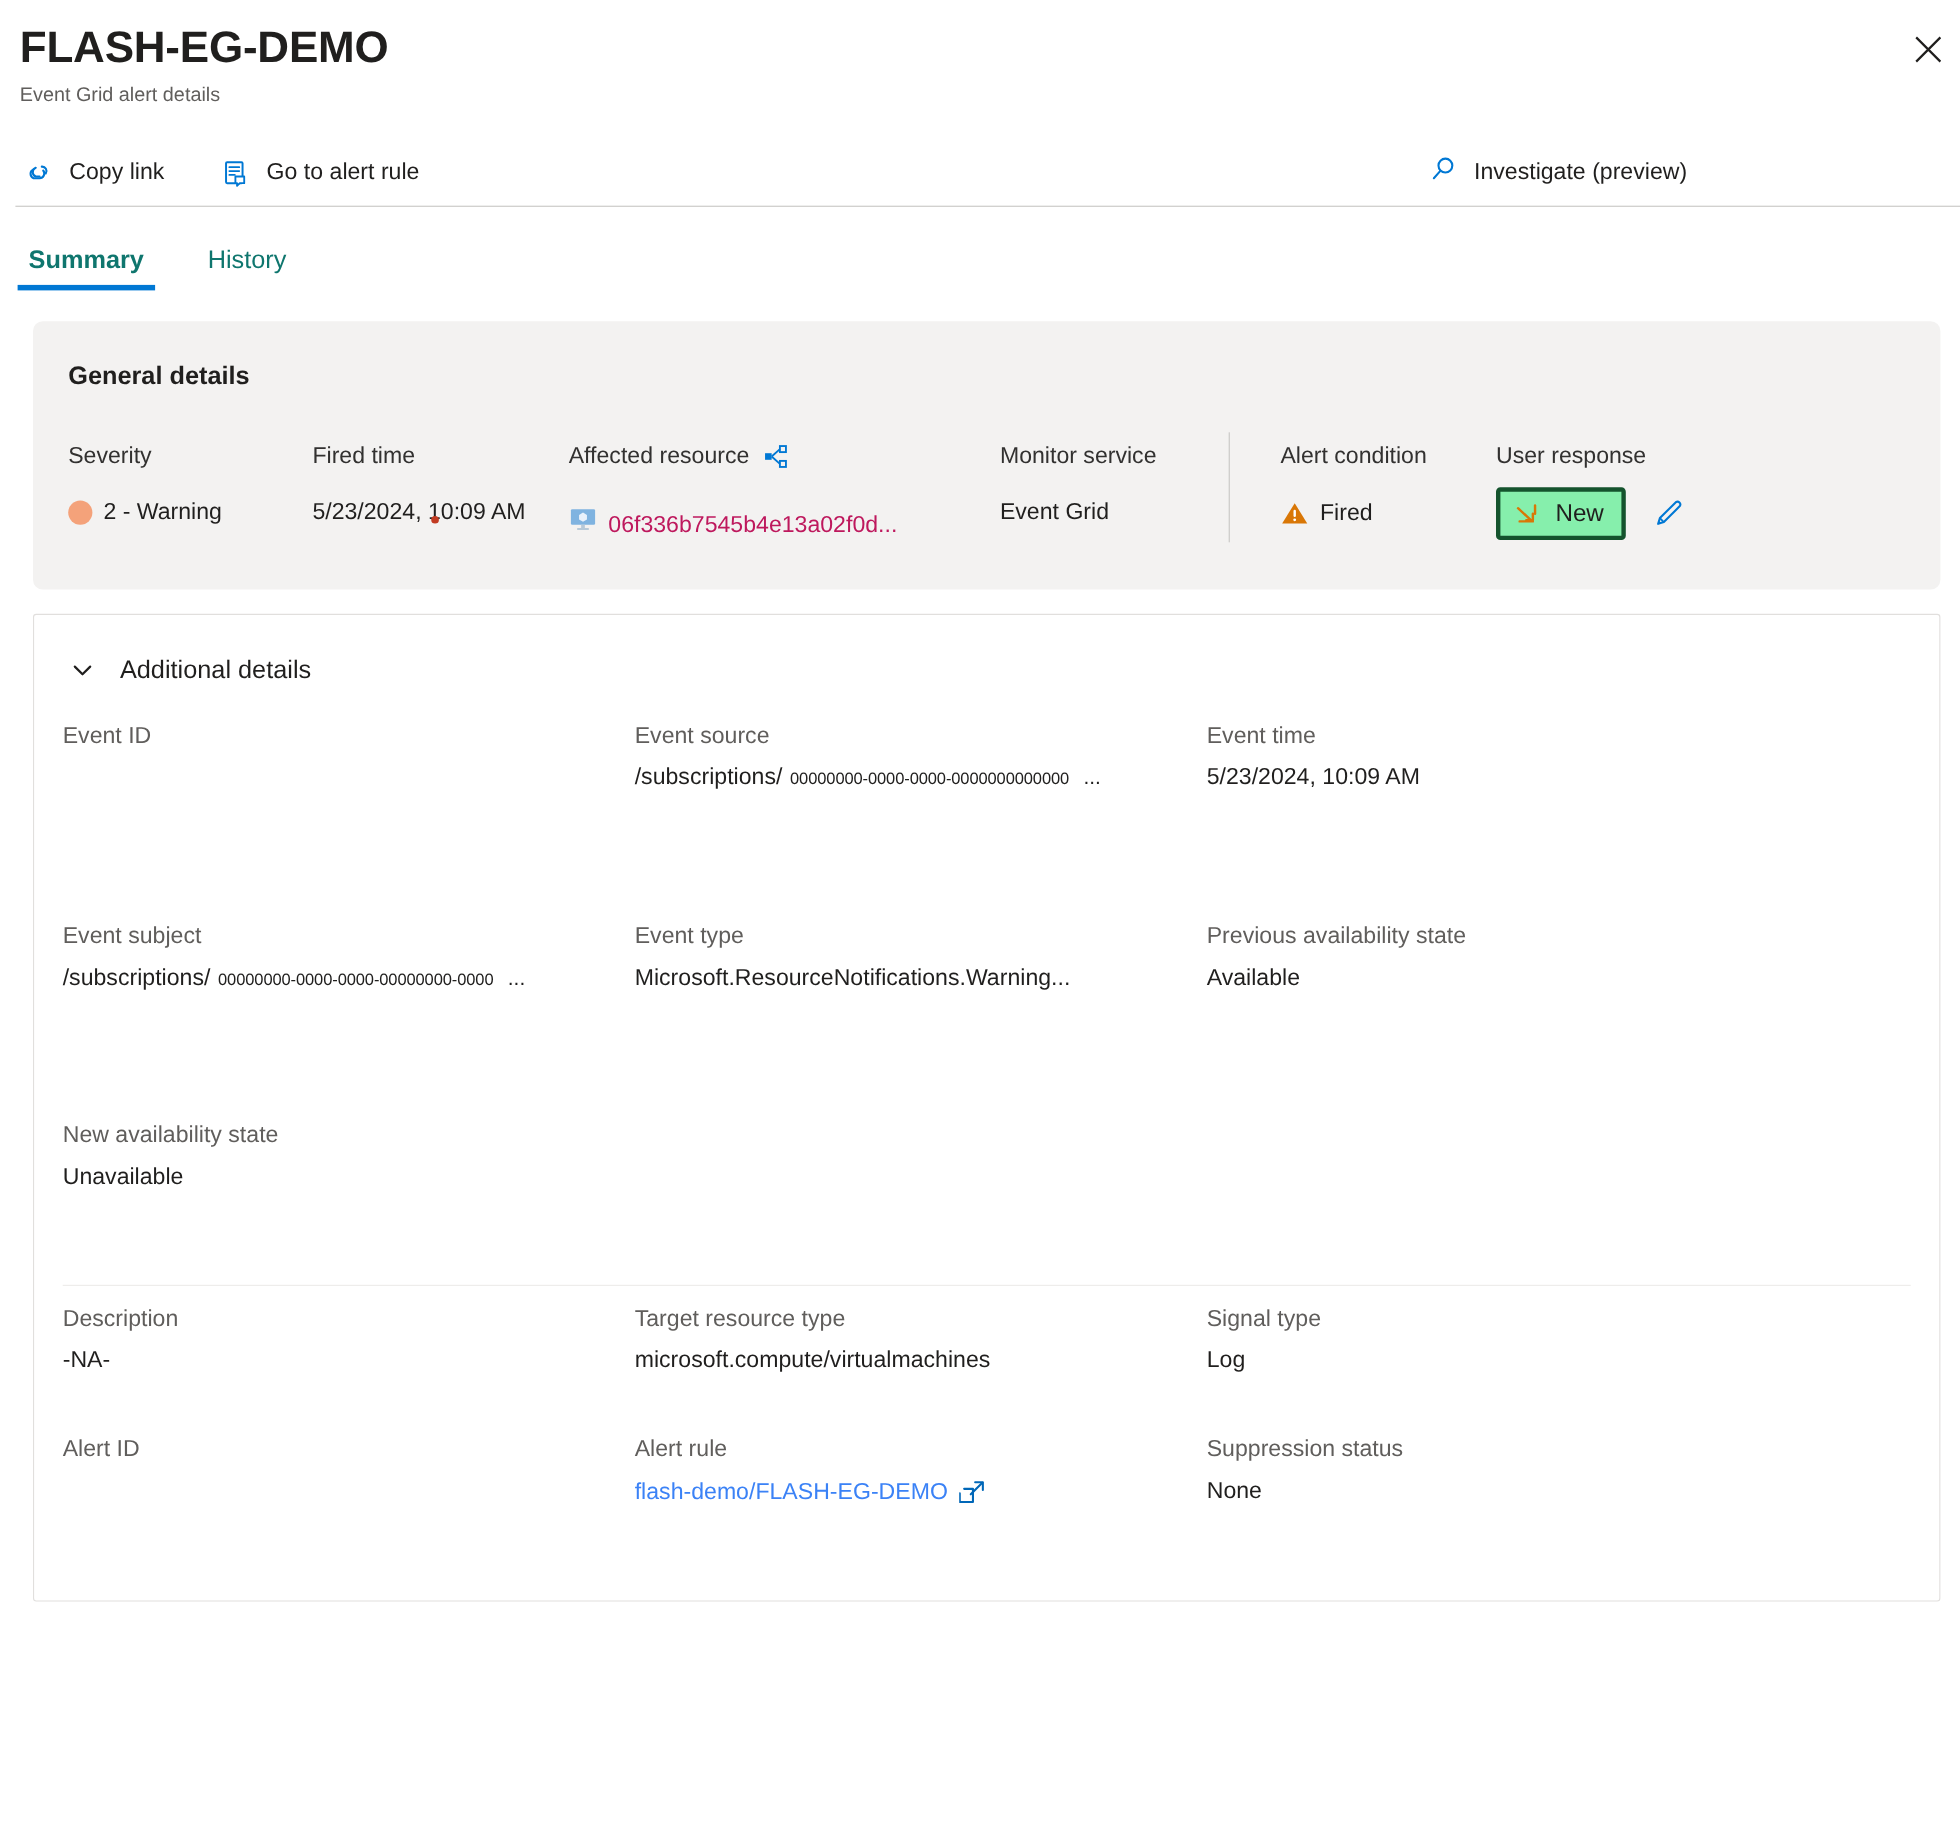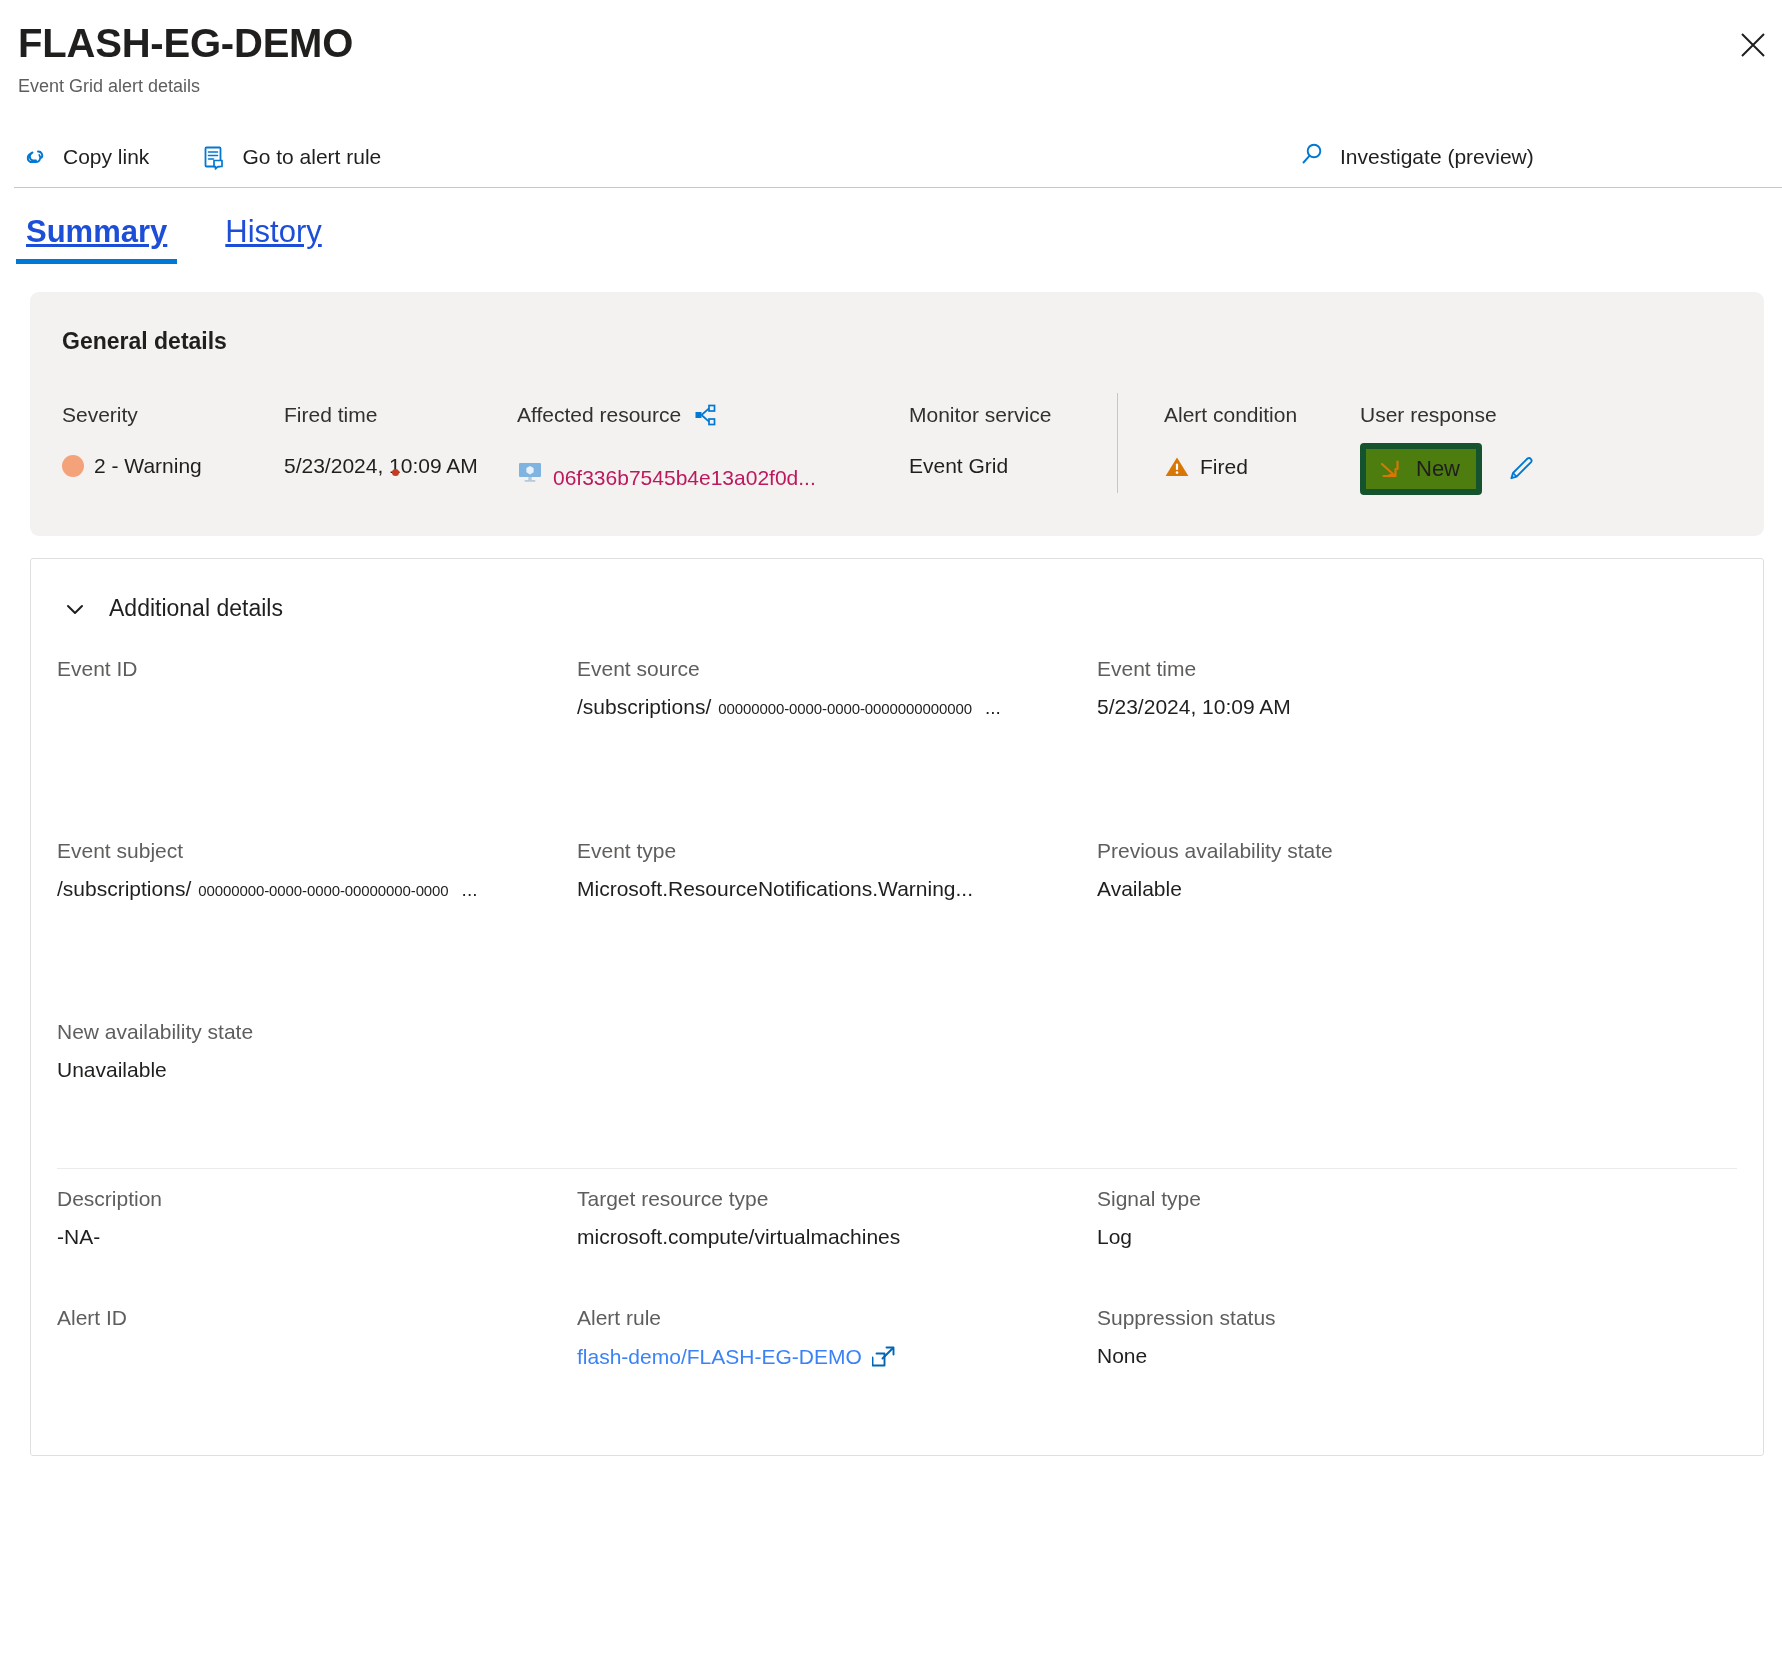--- a/index.html
+++ b/index.html
@@ -58,23 +58,23 @@
     white-space: nowrap;
   }
   .cmdbar-rule {
     position: absolute; left: 14px; right: 0; bottom: 0;
     height: 1px; background: #c8c6c4;
   }
 
   
   .tabs { display: flex; align-items: flex-end; padding-left: 16px; height: 76px; }
   .tab {
-    font-size: 31px; color: #1d4ed8; padding: 0 10px 14px 10px;
+    font-size: 23px; color: #0f766e; padding: 0 10px 14px 10px;
     margin-right: 38px; position: relative; cursor: pointer;
-    background:none; border:none; font-family: "Liberation Sans", sans-serif; text-decoration: underline;
+    background:none; border:none; font-family: "Liberation Sans", sans-serif;
   }
   .tab.active { font-weight: 700; }
   .tab.active::after {
     content: ""; position: absolute; left: 0; right: 0; bottom: 0;
     height: 5px; background: #0078d4;
   }
 
   
   .card-general {
     margin: 28px 18px 0 30px;
@@ -107,21 +107,21 @@
   }
   .muted-link { color: #be185d; margin-top: 12px; }
   .date-mark { position: relative; }
   .date-mark::after {
     content:""; position:absolute; left:108px; bottom:2px;
     width:7px; height:7px; border-radius:50%; background:#c23b22;
   }
 
   .resp-badge {
     display: inline-flex; align-items: center; gap: 12px;
-    border: 6px solid #14532d; background: #4d7c0f;
+    border: 4px solid #14532d; background: #86efac;
     border-radius: 4px; padding: 7px 16px 7px 12px;
     font-size: 22px; color: #201f1e; cursor: pointer;
   }
   .pencil-btn { background:none; border:none; cursor:pointer; padding: 4px 6px; display:flex; }
 
   
   .card-additional {
     margin: 22px 18px 0 30px;
     border: 1px solid #e1dfdd;
     border-radius: 3px;

